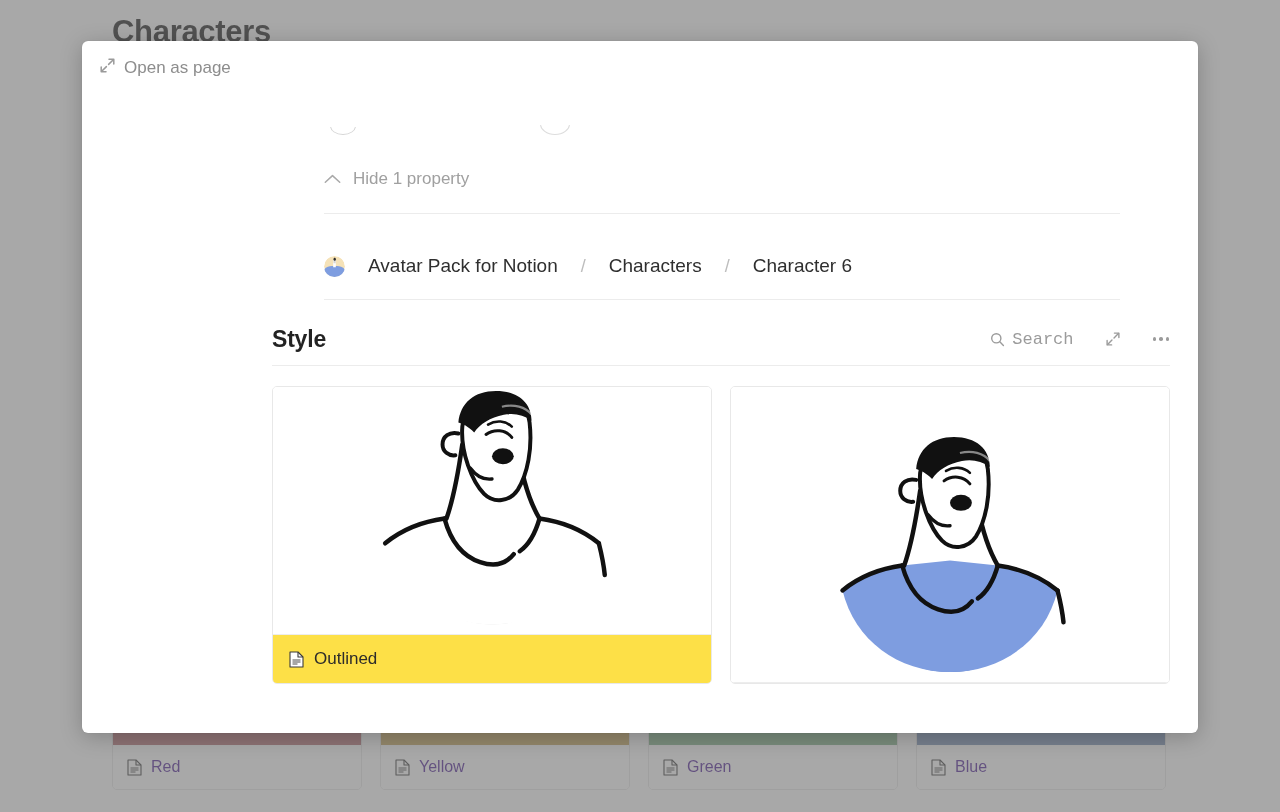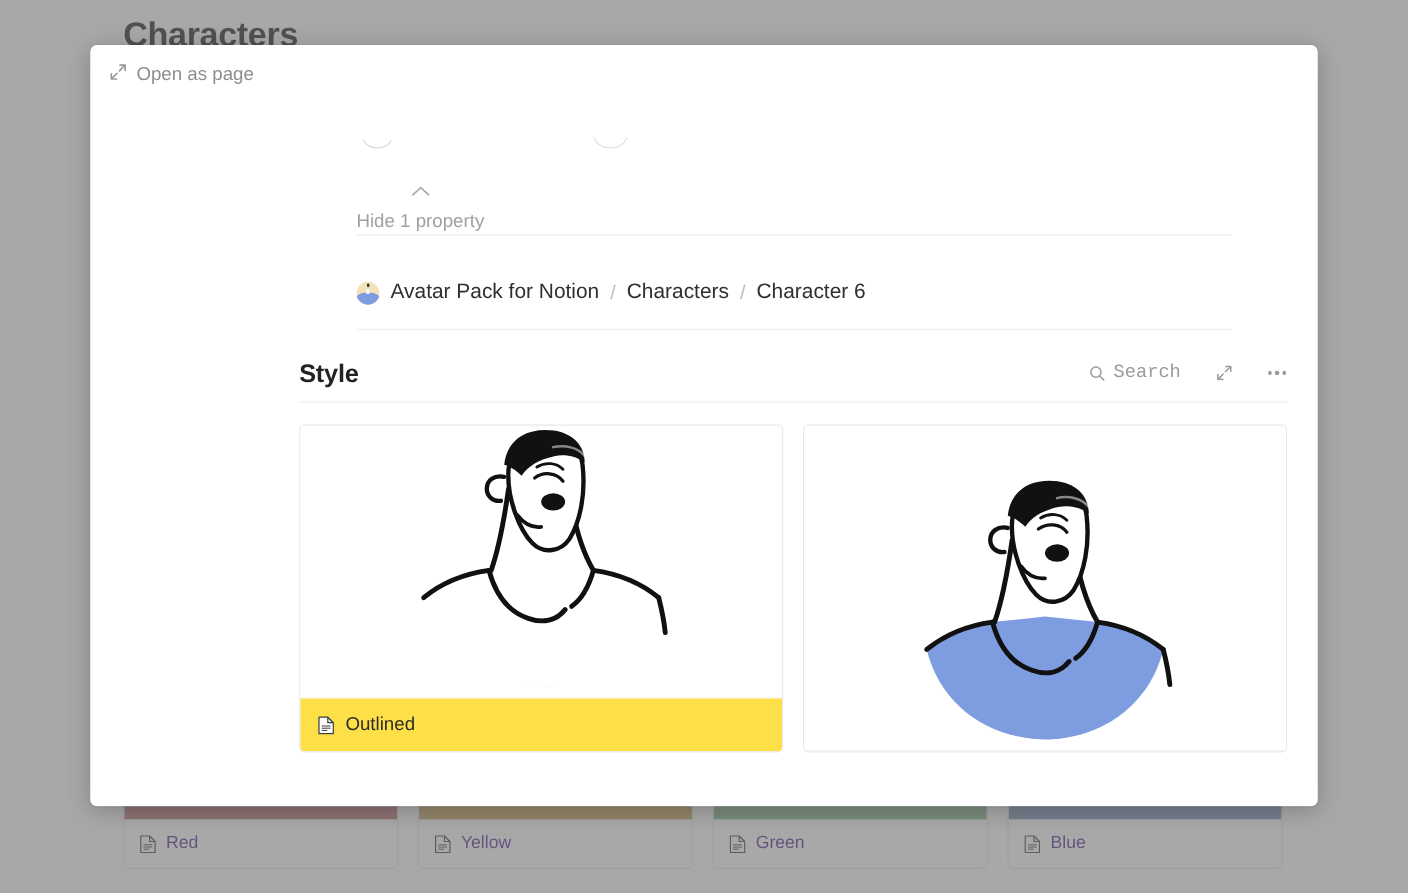--- a/index.html
+++ b/index.html
@@ -164,21 +164,20 @@
     position: absolute;
     left: 242px;
     top: 128px;
     display: flex;
     align-items: center;
     gap: 12px;
     font-size: 17px;
     color: #a0a0a0;
     cursor: pointer;
     user-select: none;
-    flex-direction: column;
   }
 
   .chevron-up {
     width: 17px;
     height: 10px;
     display: block;
   }
 
   #divider-top {
     position: absolute;
@@ -189,21 +188,21 @@
     background: #ececec;
   }
 
   
   #breadcrumb {
     position: absolute;
     left: 242px;
     top: 214px;
     display: flex;
     align-items: center;
-    gap: 8px;
+    gap: 21px;
     font-size: 19px;
     color: #2f2f2f;
   }
 
   .crumb {
     cursor: pointer;
     white-space: nowrap;
   }
 
   .crumb-sep {

